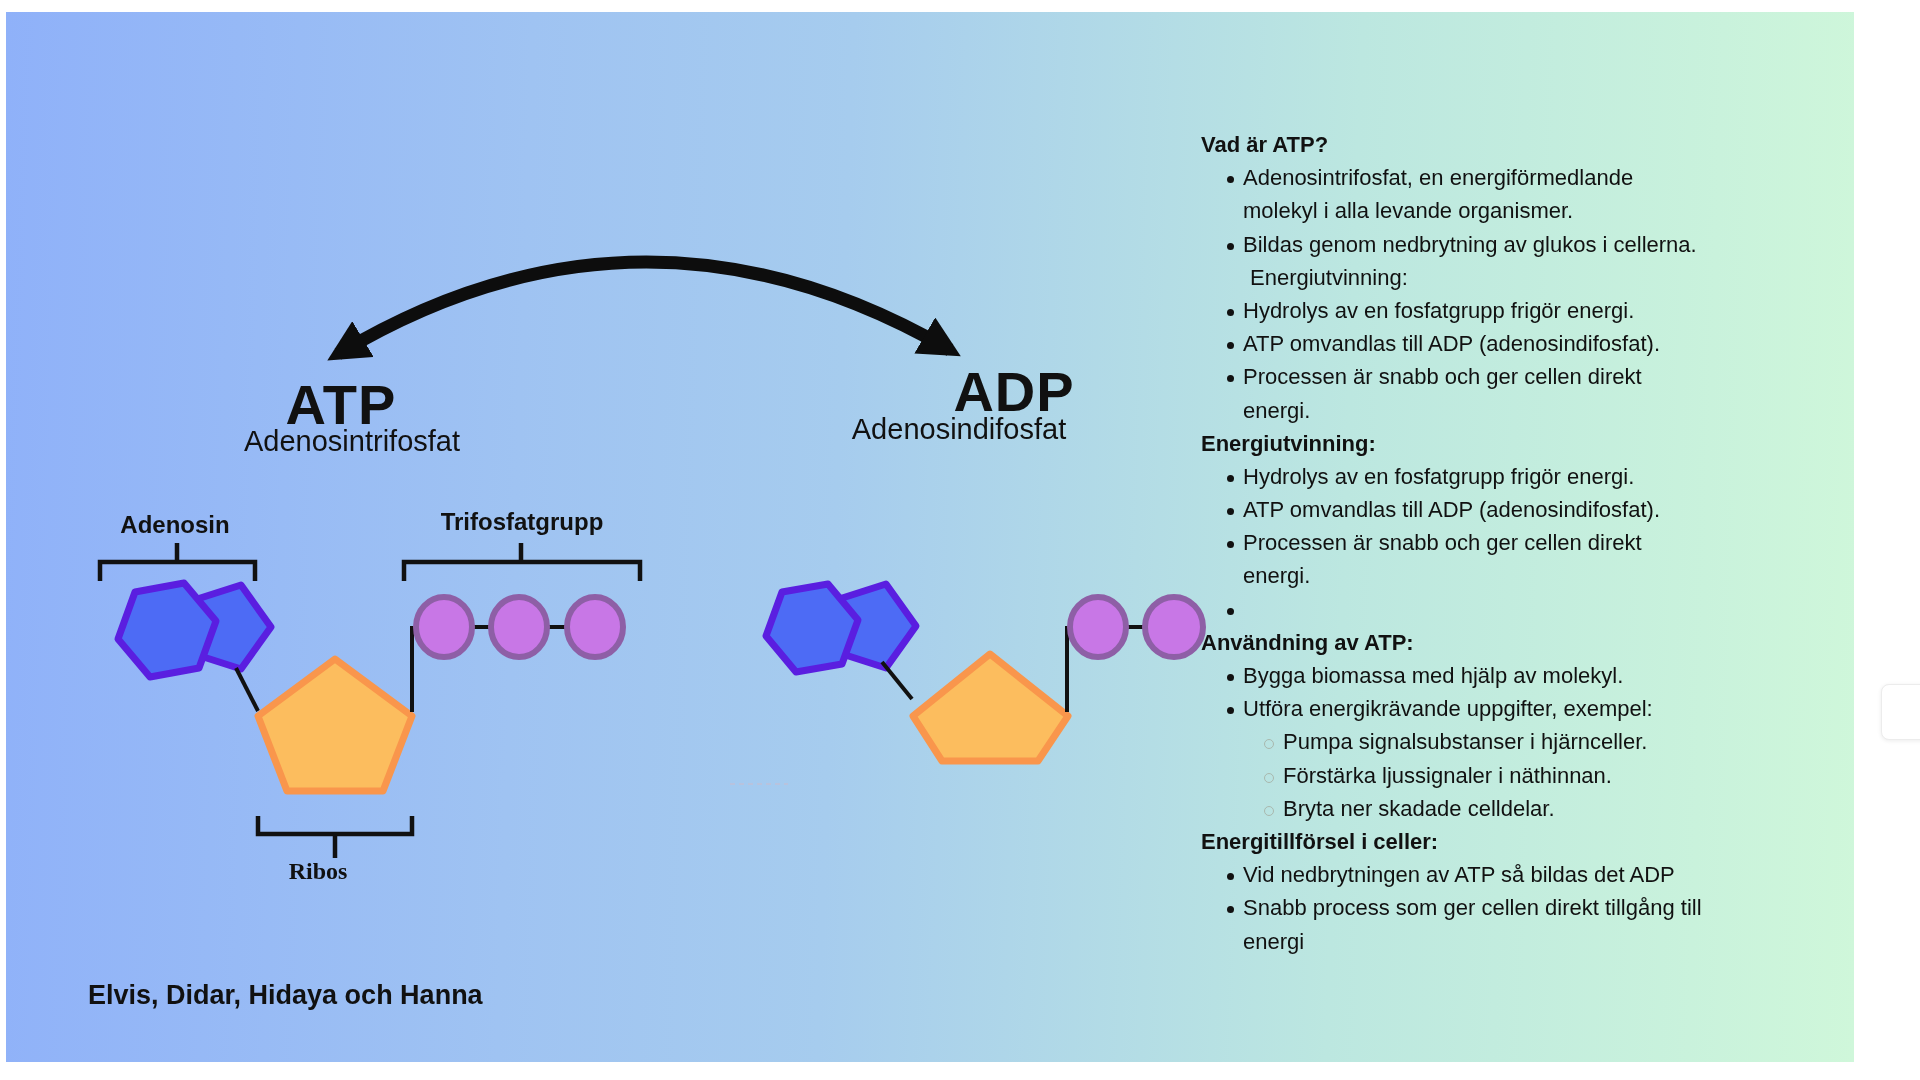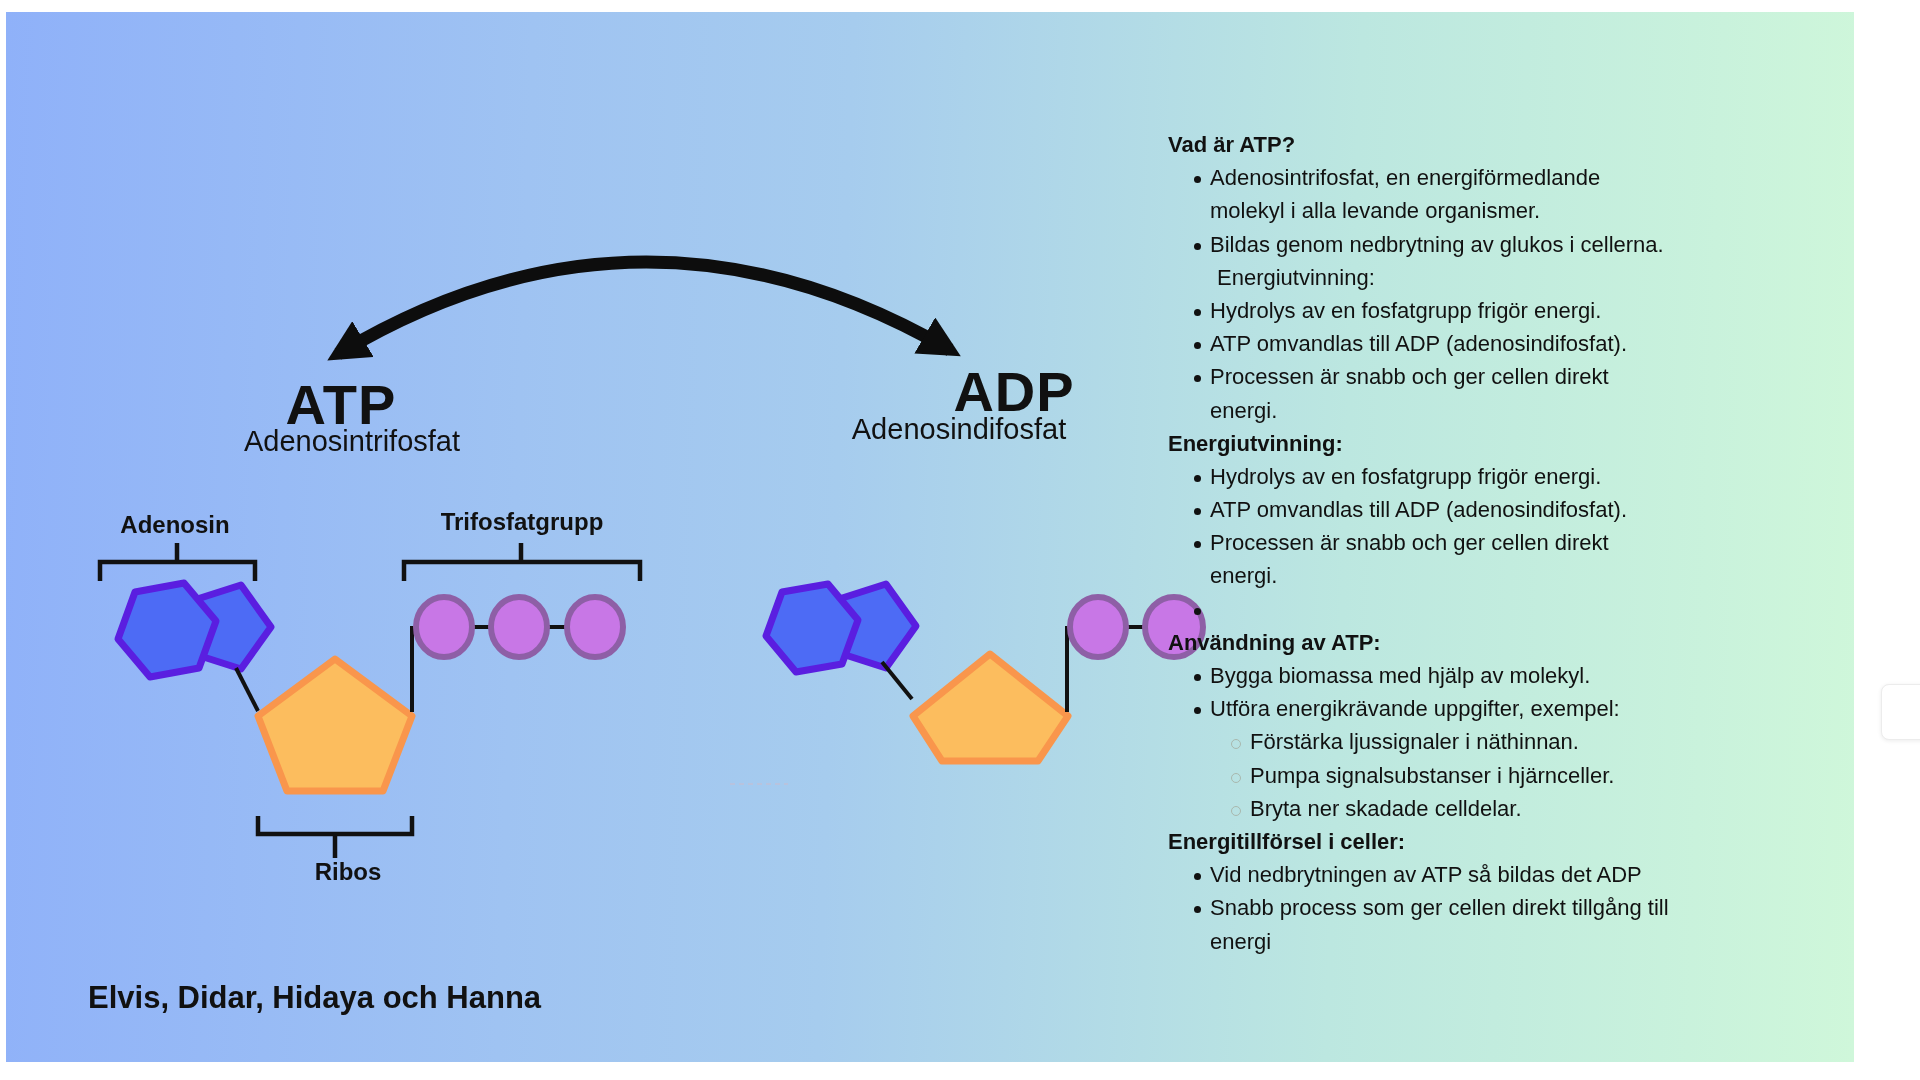--- a/index.html
+++ b/index.html
@@ -8,22 +8,22 @@
   .canvas {
     position:absolute; left:6px; top:12px; width:1848px; height:1050px;
     background:linear-gradient(92deg, #8FB1F9 0%, #9FC3F2 28%, #A6CCEE 45%, #BCE7E0 72%, #CFF7DA 100%);
   }
   .overlay { position:absolute; left:0; top:0; width:1920px; height:1080px; pointer-events:none; }
   .lbl { position:absolute; color:#111; white-space:nowrap; }
   .ctr { transform:translateX(-50%); }
   .abbr { font-size:56px; font-weight:bold; letter-spacing:1px; }
   .full { font-size:29px;margin-left:8px; }
   .part-label { font-size:24px; font-weight:bold; }
-  .footer { font-size:31px; font-weight:bold; }
-  .info { position:absolute; left:1168px; top:132px; width:680px; font-size:22px; color:#111; }
+  .footer { font-size:27px; font-weight:bold; }
+  .info { position:absolute; left:1201px; top:132px; width:680px; font-size:22px; color:#111; }
   .line { position:relative; height:33.2px; }
   .line .txt { display:block; white-space:nowrap; }
   .heading { font-weight:bold; }
   .bullet { padding-left:42px; }
   .cont { padding-left:42px; }
   .plain { padding-left:49px; }
   .sub { padding-left:82px; }
   .bullet .marker { position:absolute; left:26px; top:11px; width:7px; height:7px; border-radius:50%; background:#111; }
   .sub .marker { position:absolute; left:63px; top:10px; width:8px; height:8px; border-radius:50%; border:1.6px solid #a9b8ae; background:transparent; }
   .side-card {
@@ -75,21 +75,21 @@
     <line x1="730" y1="784" x2="788" y2="784" stroke-width="1.5" stroke-dasharray="5 4" opacity="0.5" stroke="#D9B8C4"></line>
   </svg>
 
   <div class="lbl ctr abbr" style="left:341px; top:372px;">ATP</div>
   <div class="lbl ctr full" style="left:344px; top:425px;">Adenosintrifosfat</div>
   <div class="lbl ctr abbr" style="left:970px; top:359px;margin-left:44px;">ADP</div>
   <div class="lbl ctr full" style="left:951px; top:413px;">Adenosindifosfat</div>
 
   <div class="lbl ctr part-label" style="left:175px; top:511px;">Adenosin</div>
   <div class="lbl ctr part-label" style="left:522px; top:508px;">Trifosfatgrupp</div>
-  <div class="lbl ctr part-label" style="left:348px; top:858px;">Ribos</div>
+  <div class="lbl ctr part-label" style="left:318px; top:858px;font-family:Liberation Serif, serif;">Ribos</div>
 
   <div class="info">
       <div class="line heading">
         <span class="txt">Vad är ATP?</span>
       </div>
       <div class="line bullet">
         <span class="marker"></span>
         <span class="txt">Adenosintrifosfat, en energiförmedlande</span>
       </div>
       <div class="line cont">
@@ -145,25 +145,25 @@
       <div class="line bullet">
         <span class="marker"></span>
         <span class="txt">Bygga biomassa med hjälp av molekyl.</span>
       </div>
       <div class="line bullet">
         <span class="marker"></span>
         <span class="txt">Utföra energikrävande uppgifter, exempel:</span>
       </div>
       <div class="line sub">
         <span class="marker"></span>
-        <span class="txt">Förstärka ljussignaler i näthinnan.</span>
+        <span class="txt">Pumpa signalsubstanser i hjärnceller.</span>
       </div>
       <div class="line sub">
         <span class="marker"></span>
-        <span class="txt">Pumpa signalsubstanser i hjärnceller.</span>
+        <span class="txt">Förstärka ljussignaler i näthinnan.</span>
       </div>
       <div class="line sub">
         <span class="marker"></span>
         <span class="txt">Bryta ner skadade celldelar.</span>
       </div>
       <div class="line heading">
         <span class="txt">Energitillförsel i celler:</span>
       </div>
       <div class="line bullet">
         <span class="marker"></span>

